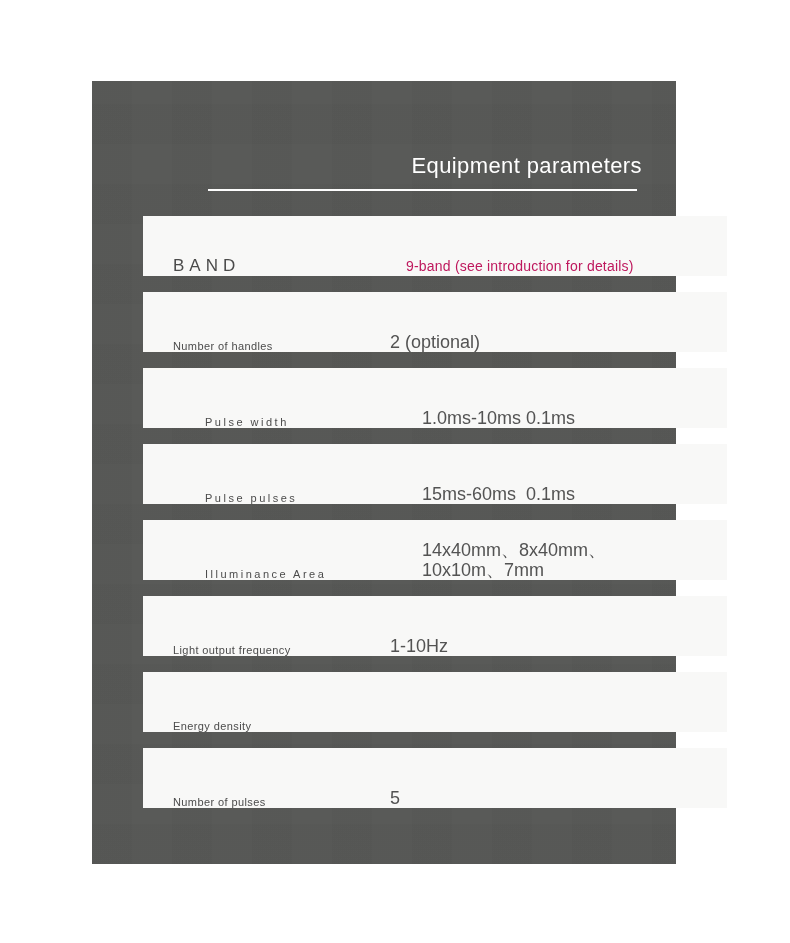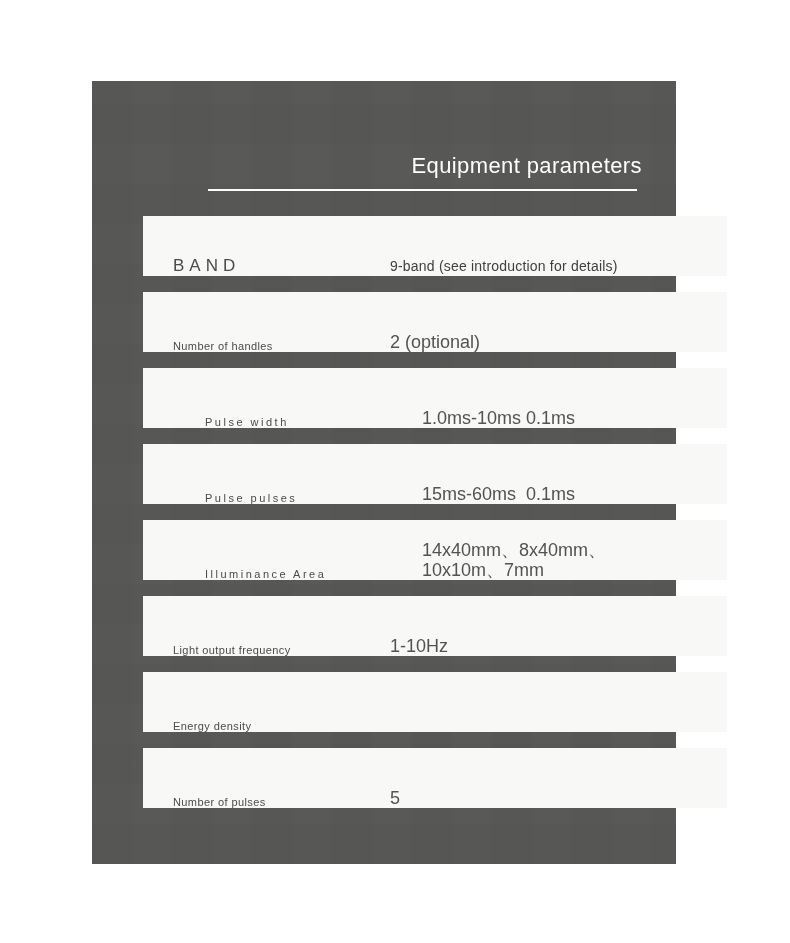--- a/index.html
+++ b/index.html
@@ -65,22 +65,23 @@
   .row-label.ls-wide { letter-spacing: 2.5px; margin-left: 32px; }
   .row-value {
     flex: 1;
     font-size: 18px;
     color: #535353;
     line-height: 20px;
     white-space: pre-wrap;
   }
   .row-value.value-small {
     font-size: 14px;
-    color: #404040;
+    color: #be185d;
     letter-spacing: 0.2px;
+    margin-left: 16px;
   }
 </style>
 </head>
 <body>
 
 <div class="panel">
   <div class="panel-title">Equipment parameters</div>
   <div class="title-underline"></div>
 
   <div class="rows">

